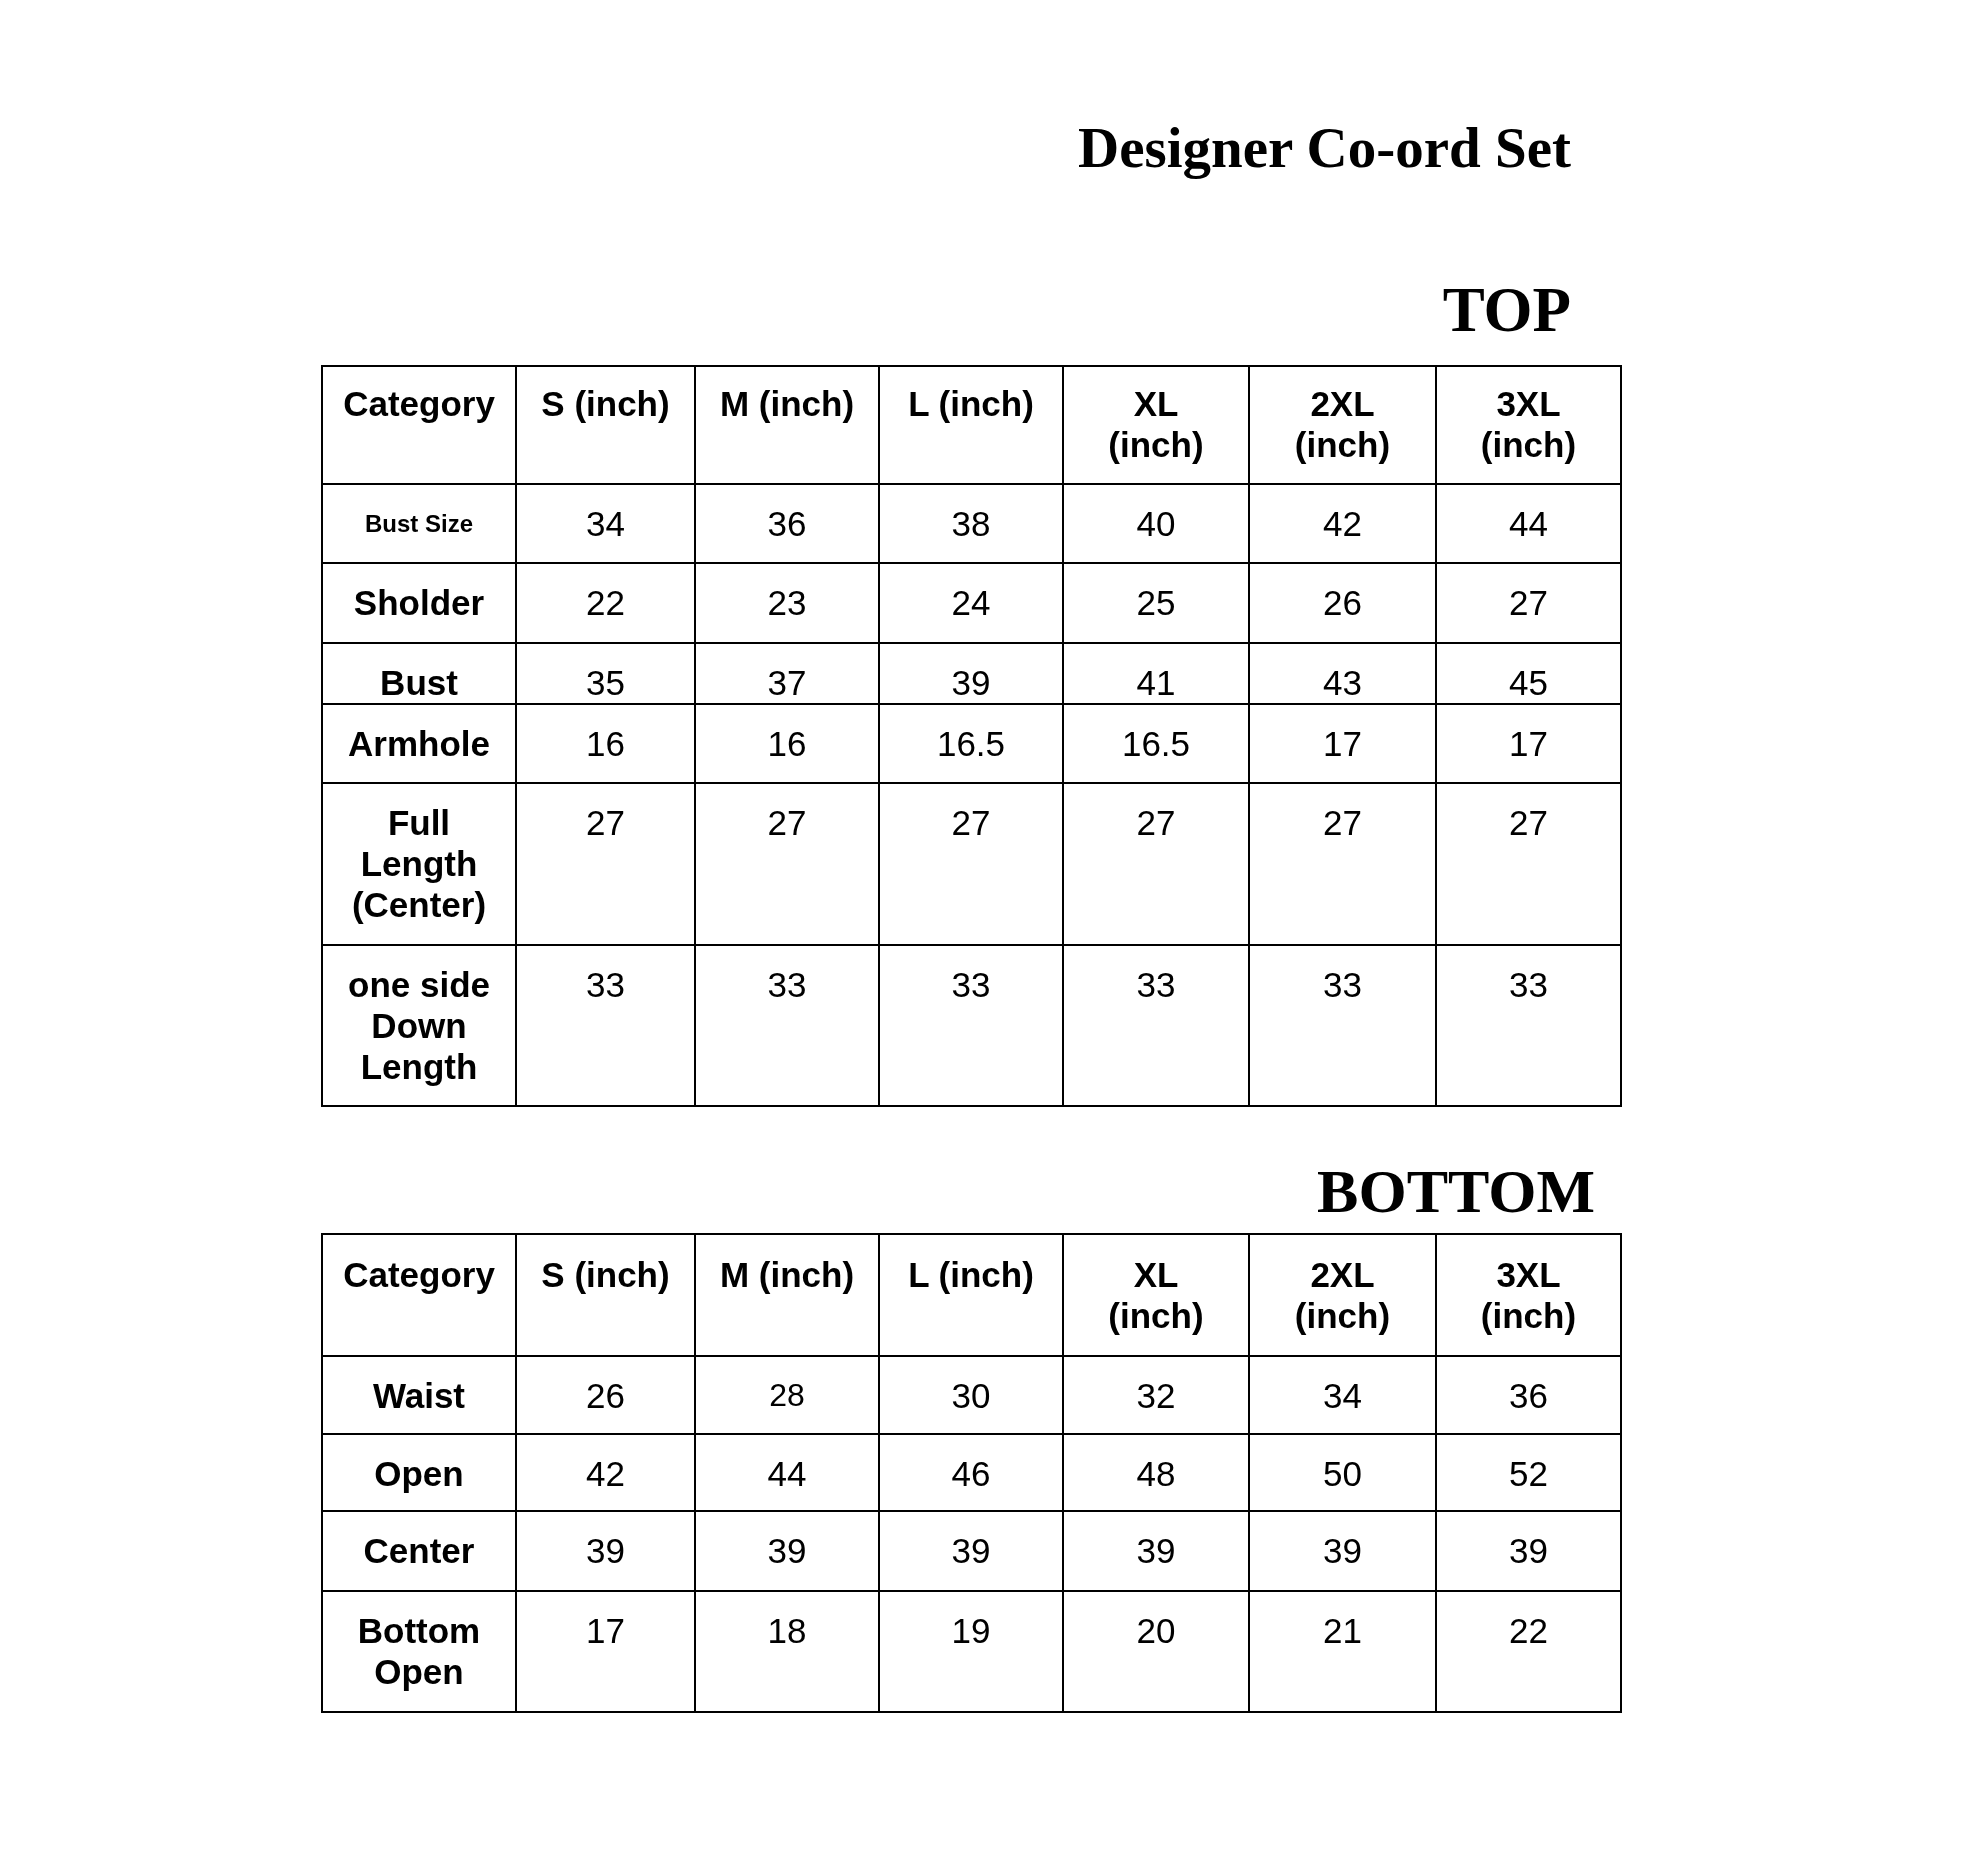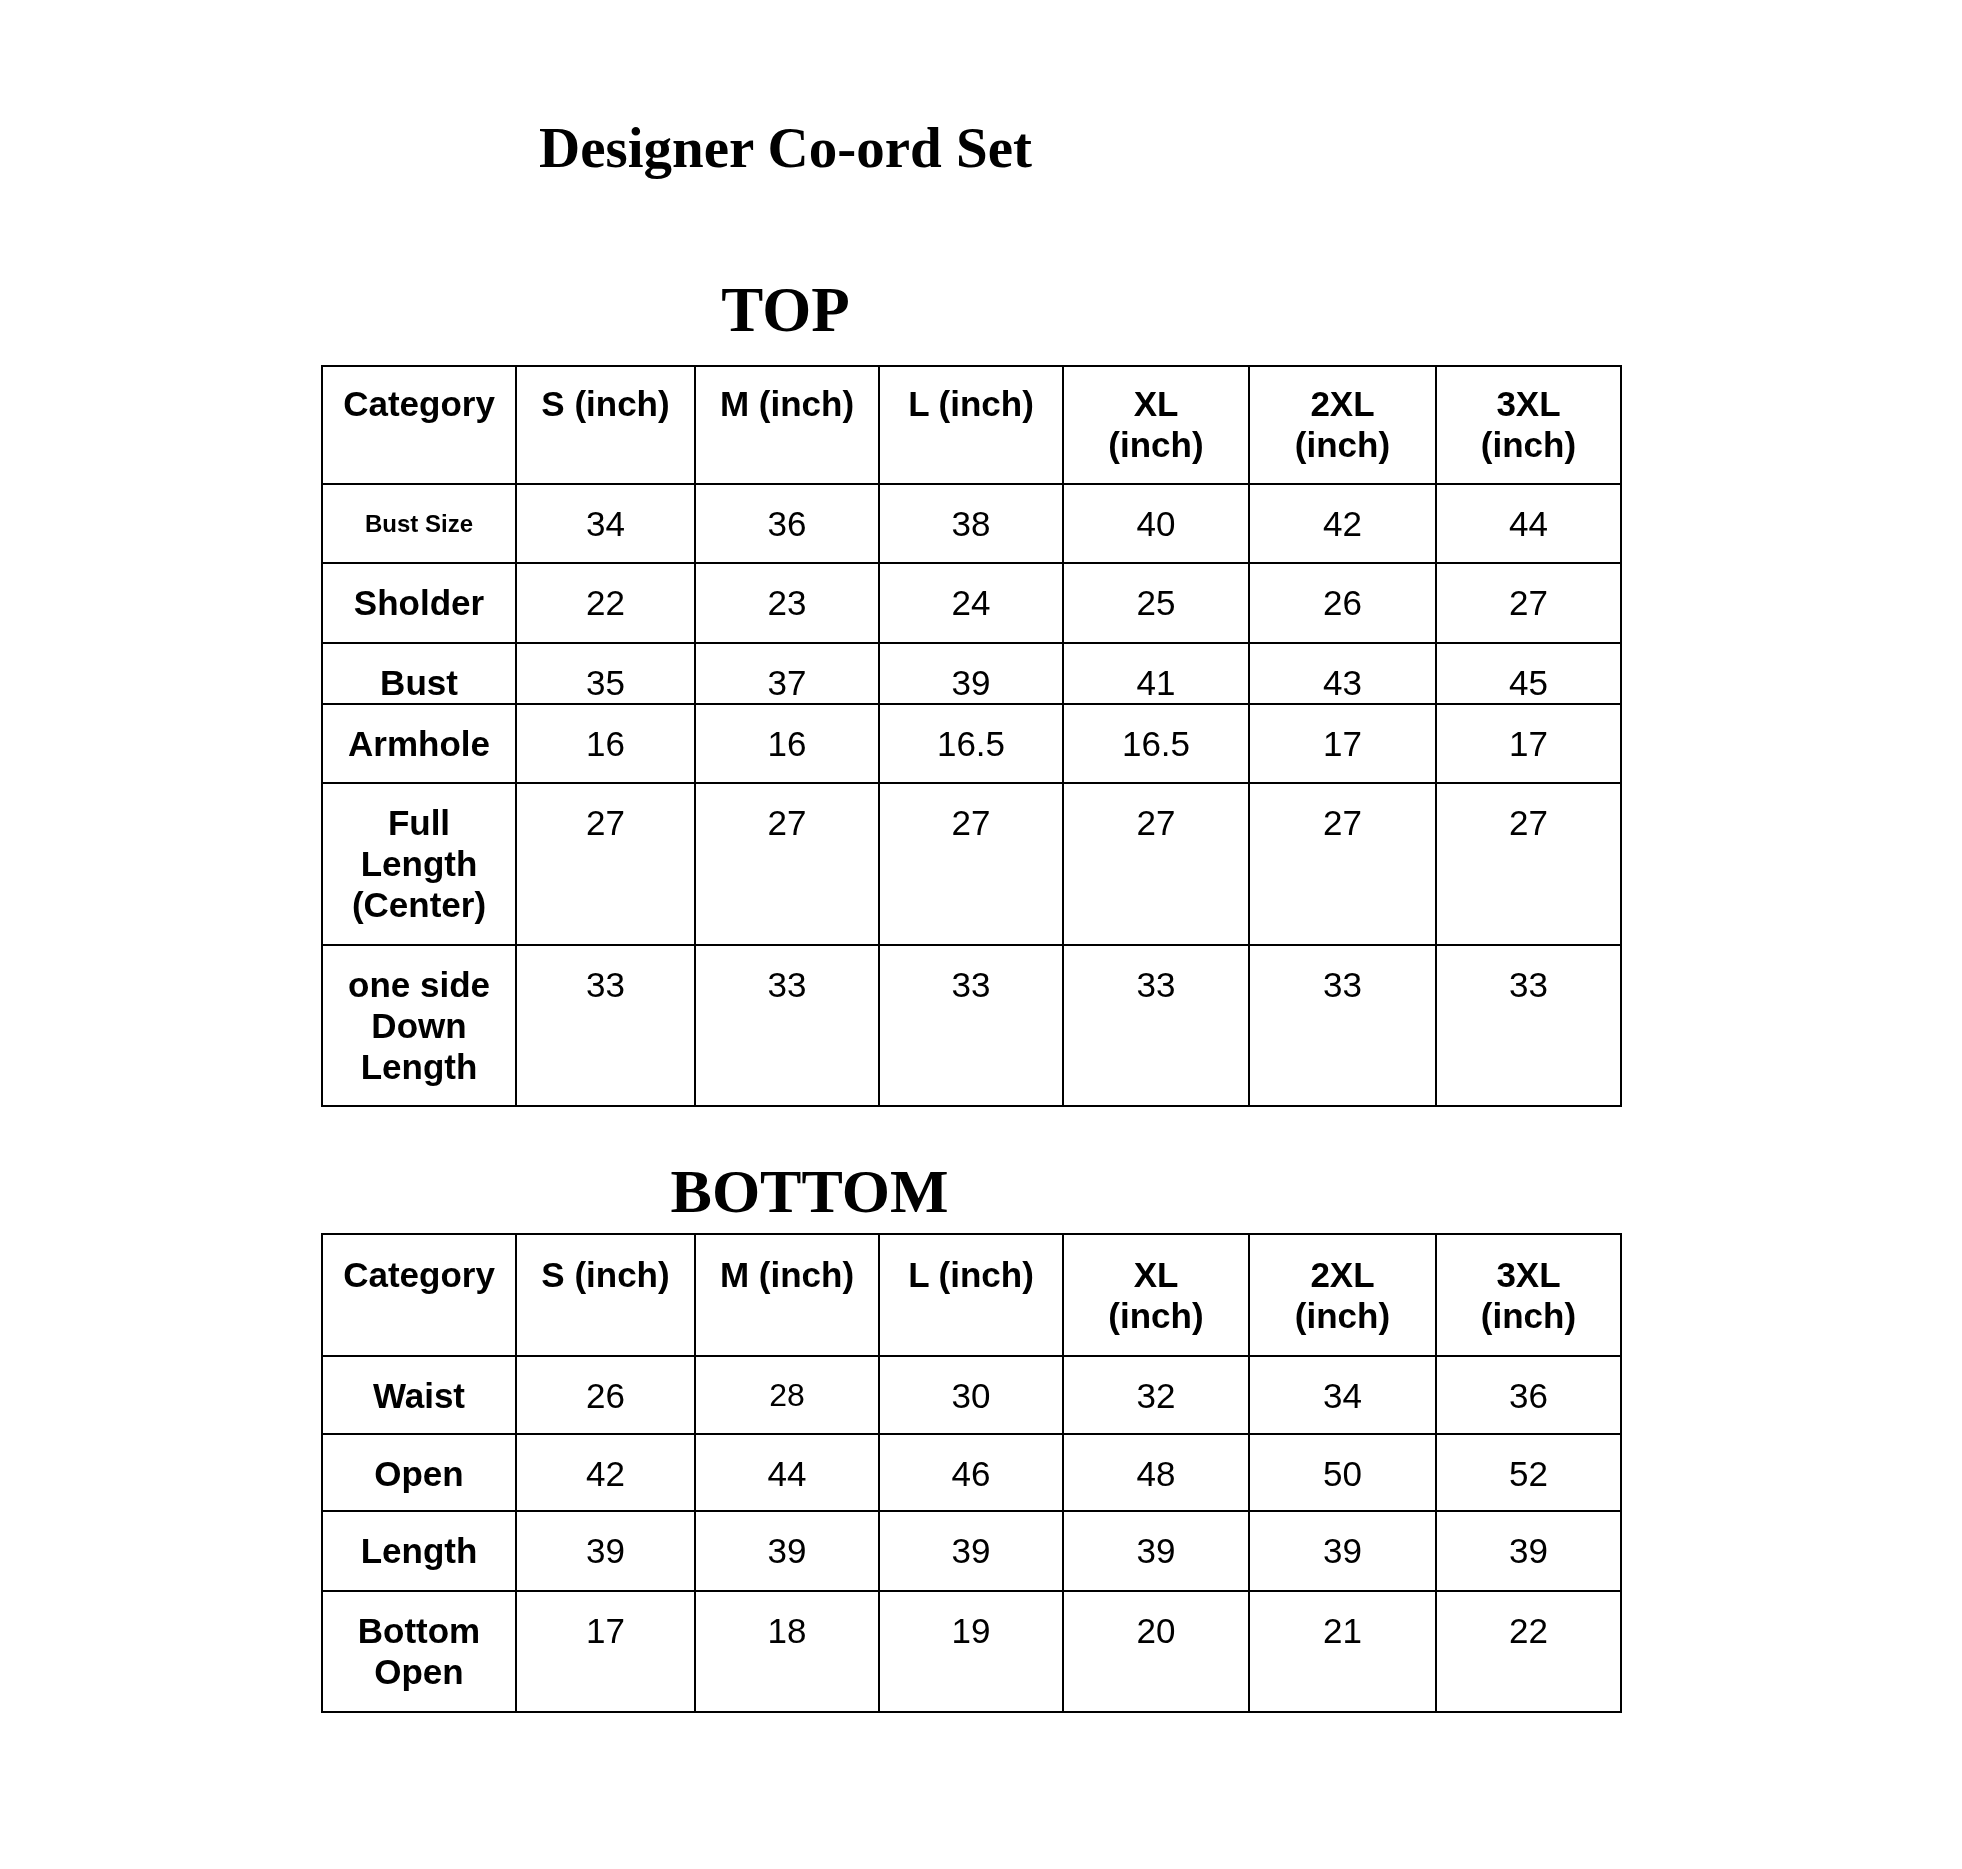--- a/index.html
+++ b/index.html
@@ -11,21 +11,21 @@
     position: relative;
     width: 1963px;
     height: 1869px;
     overflow: hidden;
     color: #000000;
   }
   .heading {
     position: absolute;
     left: 0;
     width: 1571px;
-    text-align: center;
+    text-align: right;
     font-family: "Liberation Serif", "DejaVu Serif", serif;
     font-weight: bold;
     line-height: 1;
     white-space: nowrap;
   }
   #doc-title { top: 119px; font-size: 57px; letter-spacing: 0px; }
   #top-heading { top: 279px; font-size: 63px; }
   #bottom-heading { top: 1160px; font-size: 62px; margin-left: 24px; }
 
   table.size-table {
@@ -184,21 +184,21 @@
   <tr style="height:77px">
     <td class="label">Open</td>
     <td>42</td>
     <td>44</td>
     <td>46</td>
     <td>48</td>
     <td>50</td>
     <td>52</td>
   </tr>
   <tr style="height:80px">
-    <td class="label">Length</td>
+    <td class="label">Center</td>
     <td>39</td>
     <td>39</td>
     <td>39</td>
     <td>39</td>
     <td>39</td>
     <td>39</td>
   </tr>
   <tr style="height:121px">
     <td class="label" style="padding-left:24px;padding-right:24px">Bottom Open</td>
     <td>17</td>

